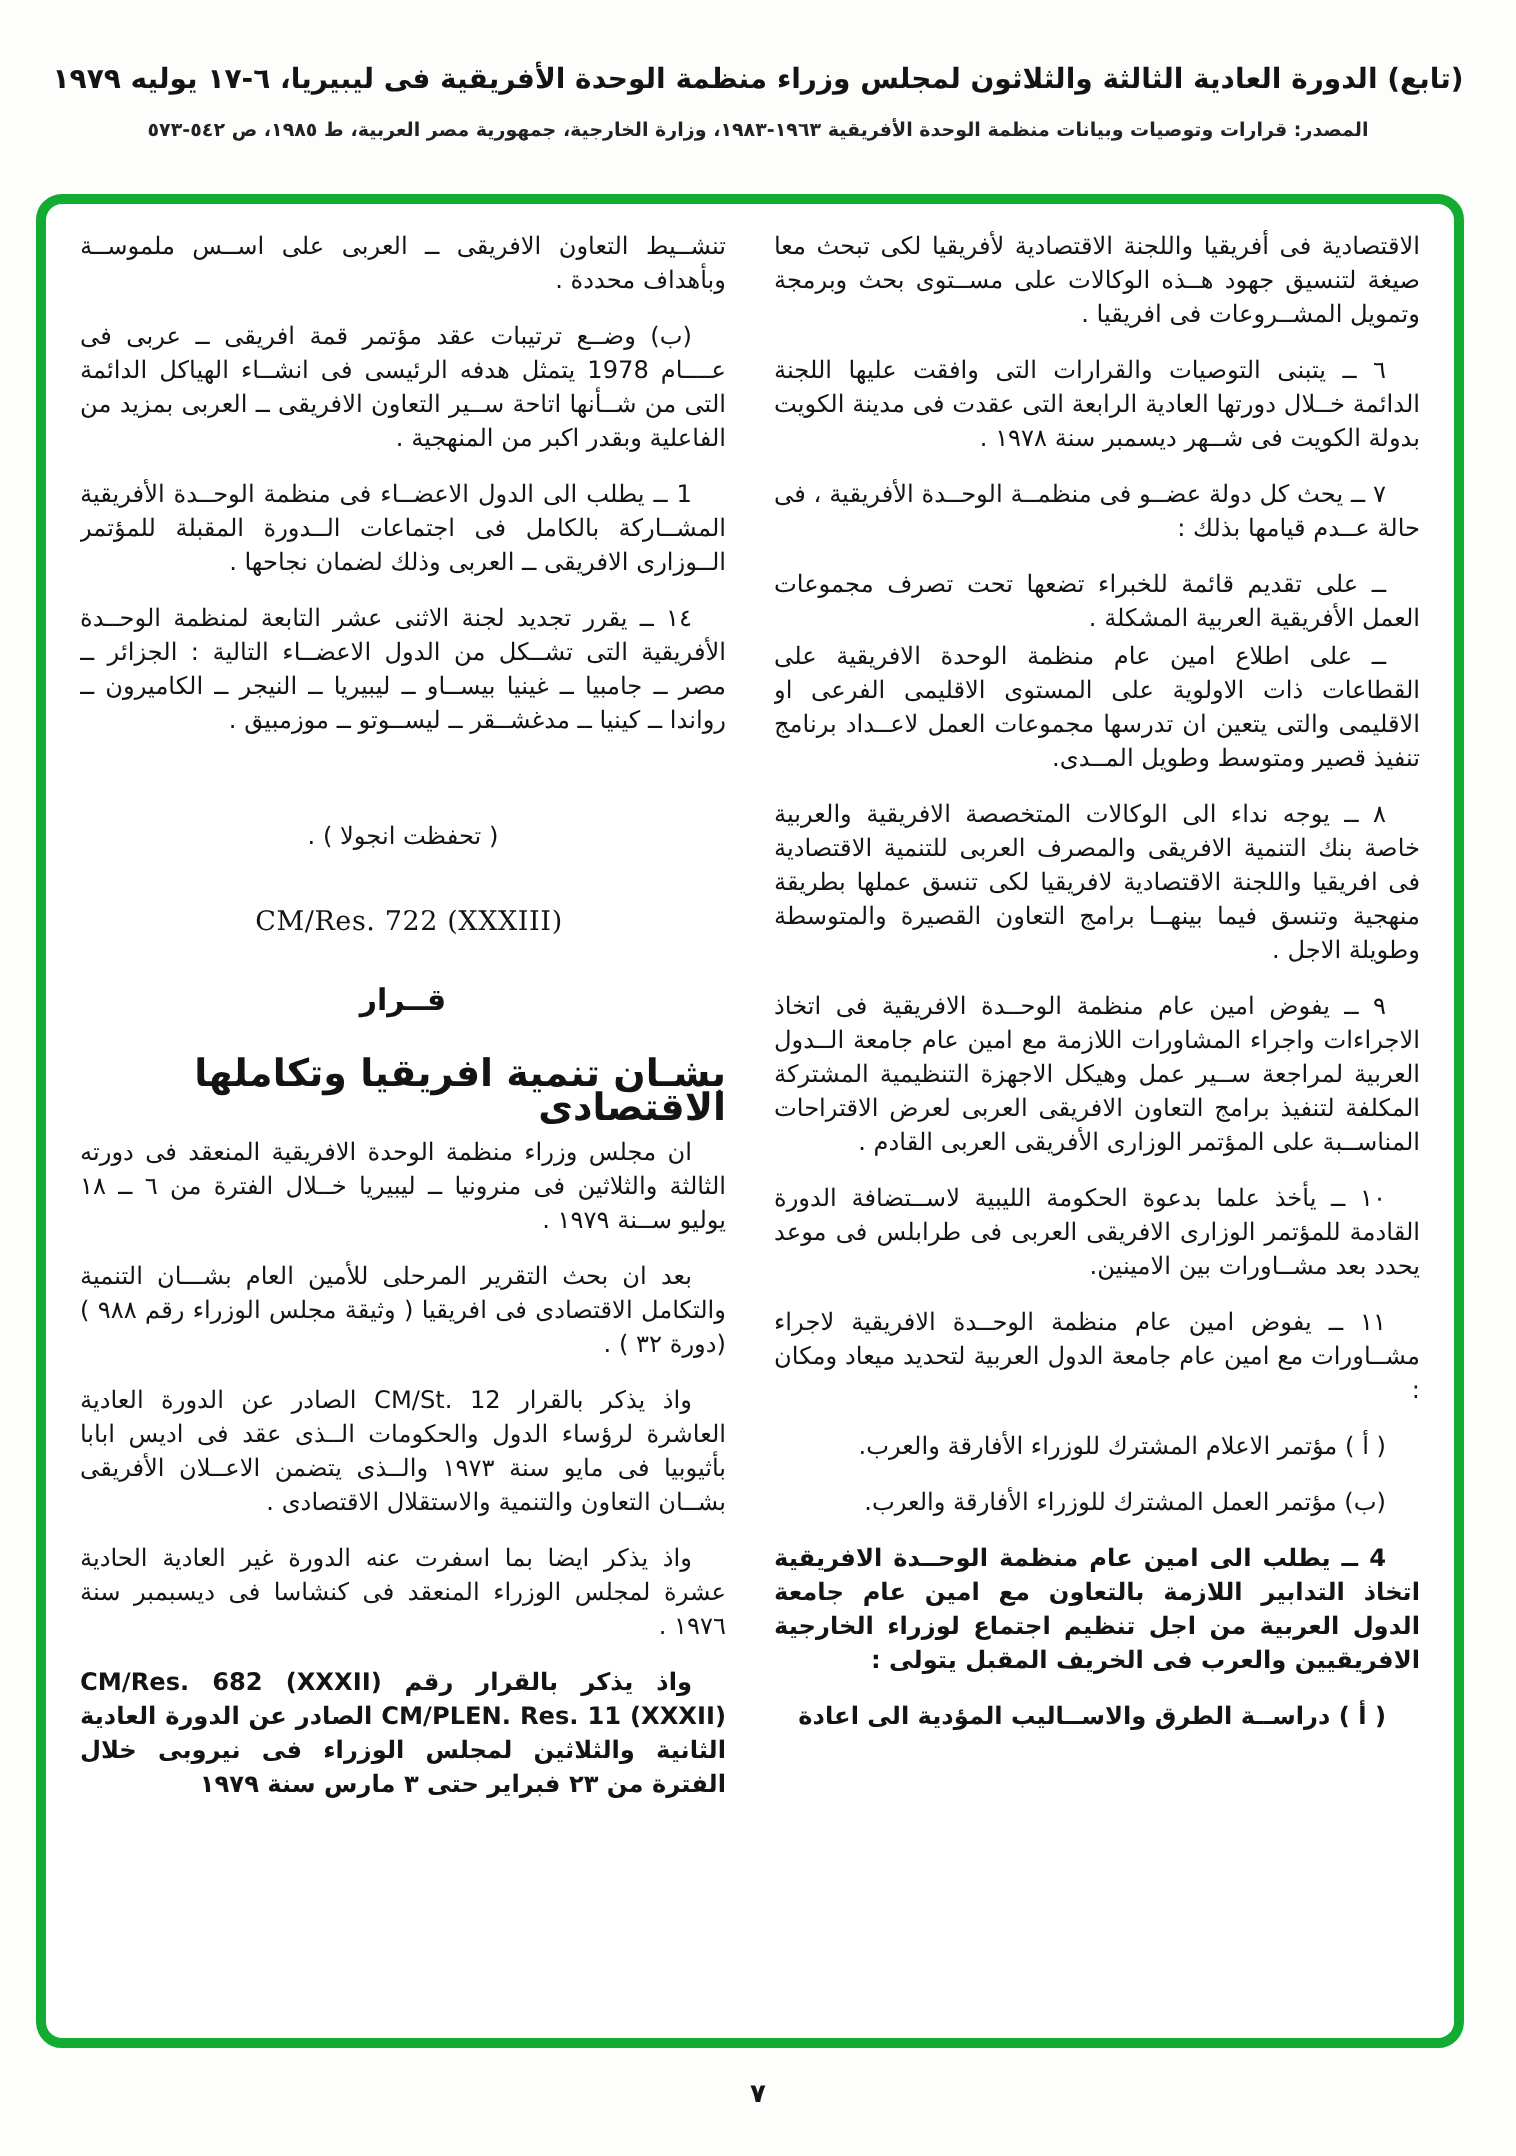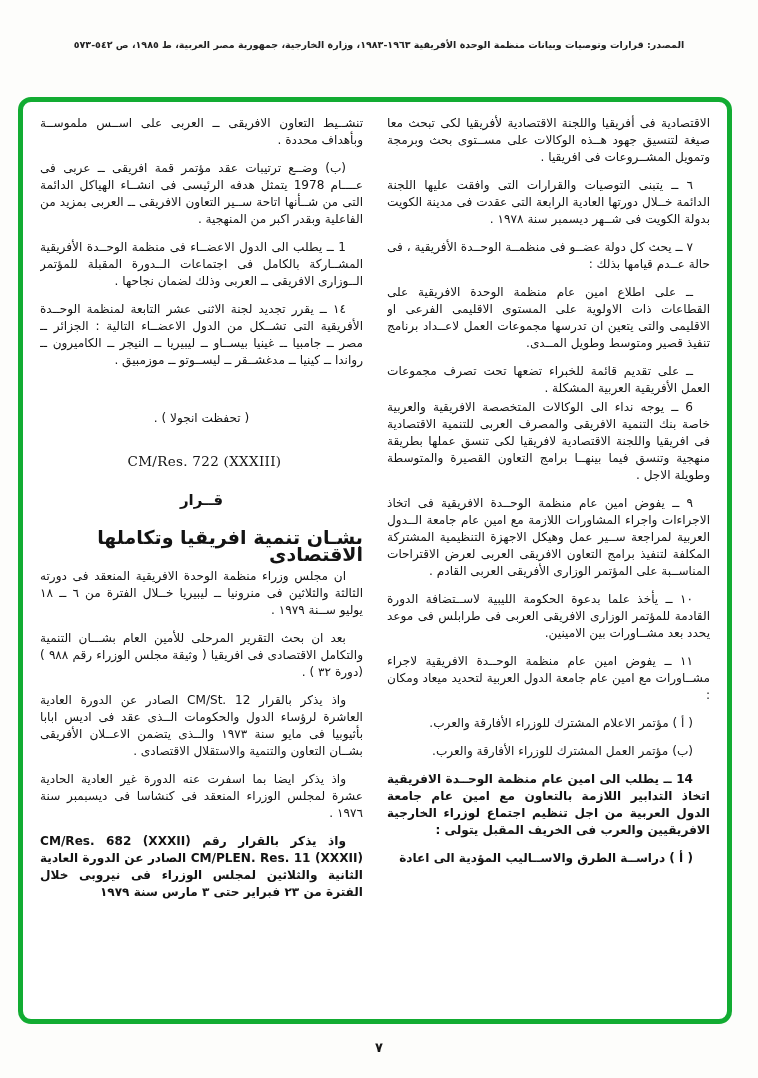--- a/index.html
+++ b/index.html
@@ -53,39 +53,40 @@
   
   .footer{
     position:absolute;left:0;top:1040px;width:758px;
     text-align:center;font-size:13px;font-weight:700;direction:rtl;
   }
 </style>
 </head>
 <body>
 
 <div class="header">
+  <div class="header-line1">(تابع) الدورة العادية الثالثة والثلاثون لمجلس وزراء منظمة الوحدة الأفريقية فى ليبيريا، ٦-١٧ يوليه ١٩٧٩</div>
   <div class="header-line2">المصدر: قرارات وتوصيات وبيانات منظمة الوحدة الأفريقية ١٩٦٣-١٩٨٣، وزارة الخارجية، جمهورية مصر العربية، ط ١٩٨٥، ص ٥٤٢-٥٧٣</div>
 </div>
 
 <div class="frame">
   <div class="frame-inner">
 
     <div class="col">
       <p class="para flush">الاقتصادية فى أفريقيا واللجنة الاقتصادية لأفريقيا لكى تبحث معا صيغة لتنسيق جهود هــذه الوكالات على مســتوى بحث وبرمجة وتمويل المشــروعات فى افريقيا .</p>
       <p class="para">٦ ــ يتبنى التوصيات والقرارات التى وافقت عليها اللجنة الدائمة خــلال دورتها العادية الرابعة التى عقدت فى مدينة الكويت بدولة الكويت فى شــهر ديسمبر سنة ١٩٧٨ .</p>
       <p class="para">٧ ــ يحث كل دولة عضــو فى منظمــة الوحــدة الأفريقية ، فى حالة عــدم قيامها بذلك :</p>
+      <p class="para tight">ــ على تقديم قائمة للخبراء تضعها تحت تصرف مجموعات العمل الأفريقية العربية المشكلة .</p>
       <p class="para">ــ على اطلاع امين عام منظمة الوحدة الافريقية على القطاعات ذات الاولوية على المستوى الاقليمى الفرعى او الاقليمى والتى يتعين ان تدرسها مجموعات العمل لاعــداد برنامج تنفيذ قصير ومتوسط وطويل المــدى.</p>
-      <p class="para tight">ــ على تقديم قائمة للخبراء تضعها تحت تصرف مجموعات العمل الأفريقية العربية المشكلة .</p>
-      <p class="para">6 ــ يوجه نداء الى الوكالات المتخصصة الافريقية والعربية خاصة بنك التنمية الافريقى والمصرف العربى للتنمية الاقتصادية فى افريقيا واللجنة الاقتصادية لافريقيا لكى تنسق عملها بطريقة منهجية وتنسق فيما بينهــا برامج التعاون القصيرة والمتوسطة وطويلة الاجل .</p>
+      <p class="para">٨ ــ يوجه نداء الى الوكالات المتخصصة الافريقية والعربية خاصة بنك التنمية الافريقى والمصرف العربى للتنمية الاقتصادية فى افريقيا واللجنة الاقتصادية لافريقيا لكى تنسق عملها بطريقة منهجية وتنسق فيما بينهــا برامج التعاون القصيرة والمتوسطة وطويلة الاجل .</p>
       <p class="para">٩ ــ يفوض امين عام منظمة الوحــدة الافريقية فى اتخاذ الاجراءات واجراء المشاورات اللازمة مع امين عام جامعة الــدول العربية لمراجعة ســير عمل وهيكل الاجهزة التنظيمية المشتركة المكلفة لتنفيذ برامج التعاون الافريقى العربى لعرض الاقتراحات المناســبة على المؤتمر الوزارى الأفريقى العربى القادم .</p>
       <p class="para">١٠ ــ يأخذ علما بدعوة الحكومة الليبية لاســتضافة الدورة القادمة للمؤتمر الوزارى الافريقى العربى فى طرابلس فى موعد يحدد بعد مشــاورات بين الامينين.</p>
       <p class="para">١١ ــ يفوض امين عام منظمة الوحــدة الافريقية لاجراء مشــاورات مع امين عام جامعة الدول العربية لتحديد ميعاد ومكان :</p>
       <p class="para">( أ ) مؤتمر الاعلام المشترك للوزراء الأفارقة والعرب.</p>
       <p class="para">(ب) مؤتمر العمل المشترك للوزراء الأفارقة والعرب.</p>
-      <p class="para bold">14 ــ يطلب الى امين عام منظمة الوحــدة الافريقية اتخاذ التدابير اللازمة بالتعاون مع امين عام جامعة الدول العربية من اجل تنظيم اجتماع لوزراء الخارجية الافريقيين والعرب فى الخريف المقبل يتولى :</p>
+      <p class="para bold">4 ــ يطلب الى امين عام منظمة الوحــدة الافريقية اتخاذ التدابير اللازمة بالتعاون مع امين عام جامعة الدول العربية من اجل تنظيم اجتماع لوزراء الخارجية الافريقيين والعرب فى الخريف المقبل يتولى :</p>
       <p class="para bold">( أ ) دراســة الطرق والاســاليب المؤدية الى اعادة</p>
     </div>
 
     <div class="col">
       <p class="para flush">تنشــيط التعاون الافريقى ــ العربى على اســس ملموســة وبأهداف محددة .</p>
       <p class="para">(ب) وضــع ترتيبات عقد مؤتمر قمة افريقى ــ عربى فى عــــام 1978 يتمثل هدفه الرئيسى فى انشــاء الهياكل الدائمة التى من شــأنها اتاحة ســير التعاون الافريقى ــ العربى بمزيد من الفاعلية وبقدر اكبر من المنهجية .</p>
       <p class="para">1 ــ يطلب الى الدول الاعضــاء فى منظمة الوحــدة الأفريقية المشــاركة بالكامل فى اجتماعات الــدورة المقبلة للمؤتمر الــوزارى الافريقى ــ العربى وذلك لضمان نجاحها .</p>
       <p class="para">١٤ ــ يقرر تجديد لجنة الاثنى عشر التابعة لمنظمة الوحــدة الأفريقية التى تشــكل من الدول الاعضــاء التالية : الجزائر ــ مصر ــ جامبيا ــ غينيا بيســاو ــ ليبيريا ــ النيجر ــ الكاميرون ــ رواندا ــ كينيا ــ مدغشــقر ــ ليســوتو ــ موزمبيق .</p>
       <div class="spacer-lg"></div>
       <p class="para center-note">( تحفظت انجولا ) .</p>

